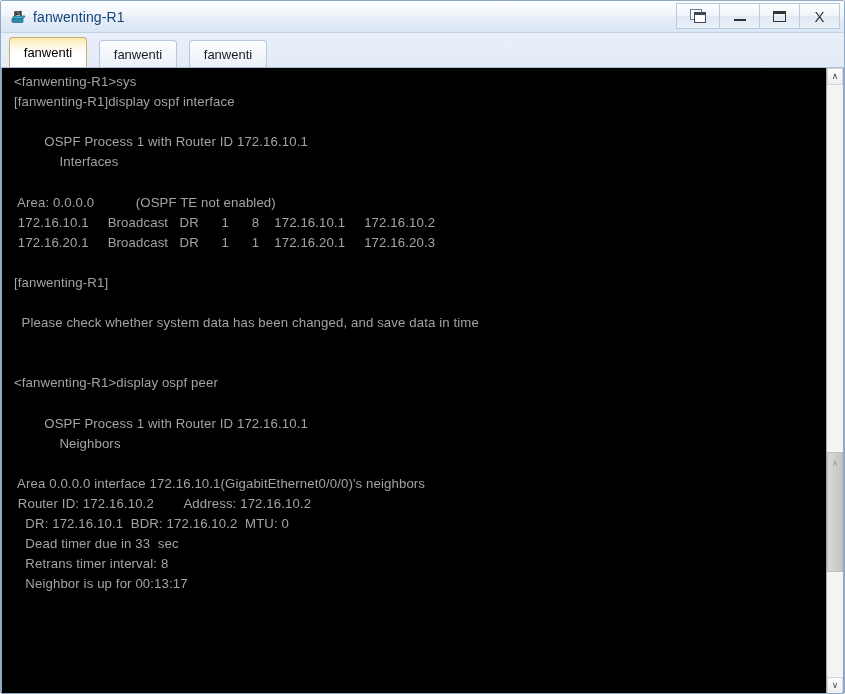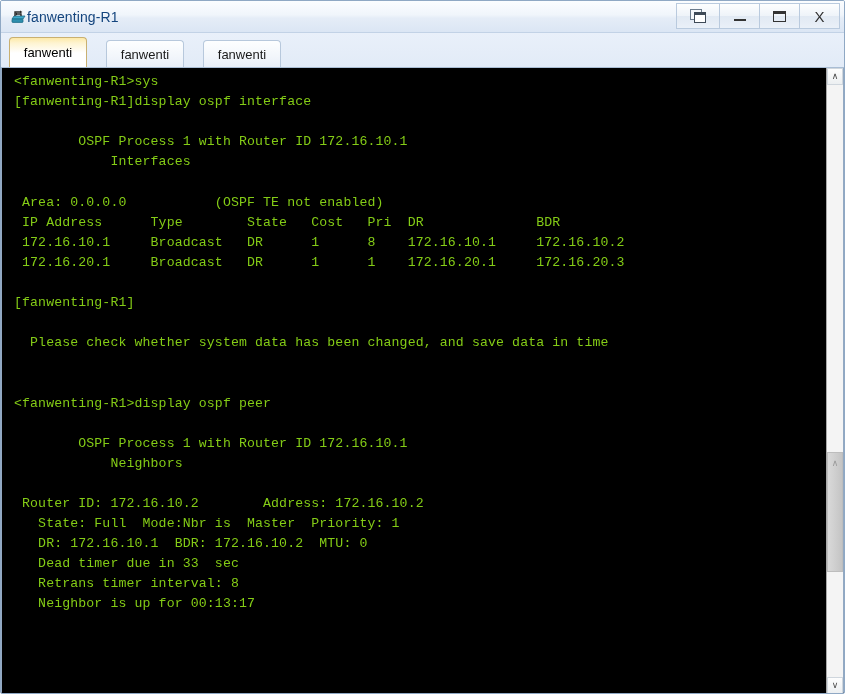--- a/index.html
+++ b/index.html
@@ -32,20 +32,21 @@
     height: 31px;
     background: linear-gradient(180deg,#fbfdff 0%, #f0f5fb 45%, #e5edf7 55%, #dbe6f4 100%);
     border-bottom: 1px solid #c2d2e6;
     display: flex;
     align-items: center;
   }
   .title-left {
     display: flex;
     align-items: center;
     padding-left: 8px;
+    gap: 6px;
   }
   .app-icon {
     width: 18px;
     height: 16px;
     position: relative;
     flex: none;
   }
   .title-text {
     font-size: 14px;
     color: #14457e;
@@ -123,21 +124,21 @@
     background: linear-gradient(180deg,#e9f0fa 0%, #e2ebf7 100%);
     display: flex;
     align-items: flex-end;
     padding-left: 8px;
     box-sizing: border-box;
     border-bottom: 1px solid #a9bdd4;
   }
   .tab {
     height: 27px;
     min-width: 78px;
-    margin-right: 19px;
+    margin-right: 12px;
     padding: 0 11px;
     display: flex;
     align-items: center;
     justify-content: center;
     font-size: 13px;
     color: #1a1a1a;
     border: 1px solid #b7c8dc;
     border-bottom: none;
     border-radius: 4px 4px 0 0;
     box-sizing: border-box;
@@ -165,24 +166,24 @@
   .term {
     flex: 1 1 auto;
     background: #000000;
     overflow: hidden;
     position: relative;
   }
   .term-inner {
     padding: 4px 0 0 12px;
   }
   .line {
-    font-family: Liberation Mono, monospace;
+    font-family: Liberation Sans, sans-serif;
     font-size: 13.2px;
     line-height: 20.1px;
-    color: #84cc16;
+    color: #a3a3a3;
     white-space: pre;
     letter-spacing: 0.12px;
     height: 20.1px;
   }
 
   
   .scrollbar {
     width: 17px;
     flex: none;
     background: #f1f1f1;
@@ -288,36 +289,35 @@
   <div class="term-wrap">
     <div class="term">
       <div class="term-inner" id="term-inner" style="color: rgb(216, 216, 42);">
           <div class="line">&lt;fanwenting-R1&gt;sys</div>
           <div class="line">[fanwenting-R1]display ospf interface</div>
           <div class="line"></div>
           <div class="line">        OSPF Process 1 with Router ID 172.16.10.1</div>
           <div class="line">            Interfaces</div>
           <div class="line"></div>
           <div class="line"> Area: 0.0.0.0           (OSPF TE not enabled)</div>
-          <div class="line"> IP Address      Type        State   Cost   Pri  DR              BDR</div>
           <div class="line"> 172.16.10.1     Broadcast   DR      1      8    172.16.10.1     172.16.10.2</div>
           <div class="line"> 172.16.20.1     Broadcast   DR      1      1    172.16.20.1     172.16.20.3</div>
           <div class="line"></div>
           <div class="line">[fanwenting-R1]</div>
           <div class="line"></div>
           <div class="line">  Please check whether system data has been changed, and save data in time</div>
           <div class="line"></div>
           <div class="line"></div>
           <div class="line">&lt;fanwenting-R1&gt;display ospf peer</div>
           <div class="line"></div>
           <div class="line">        OSPF Process 1 with Router ID 172.16.10.1</div>
           <div class="line">            Neighbors</div>
           <div class="line"></div>
+          <div class="line"> Area 0.0.0.0 interface 172.16.10.1(GigabitEthernet0/0/0)'s neighbors</div>
           <div class="line"> Router ID: 172.16.10.2        Address: 172.16.10.2</div>
-          <div class="line">   State: Full  Mode:Nbr is  Master  Priority: 1</div>
           <div class="line">   DR: 172.16.10.1  BDR: 172.16.10.2  MTU: 0</div>
           <div class="line">   Dead timer due in 33  sec</div>
           <div class="line">   Retrans timer interval: 8</div>
           <div class="line">   Neighbor is up for 00:13:17</div>
         </div>
     </div>
 
     <div class="scrollbar">
       <div class="sb-btn">
         <span>∧</span>

